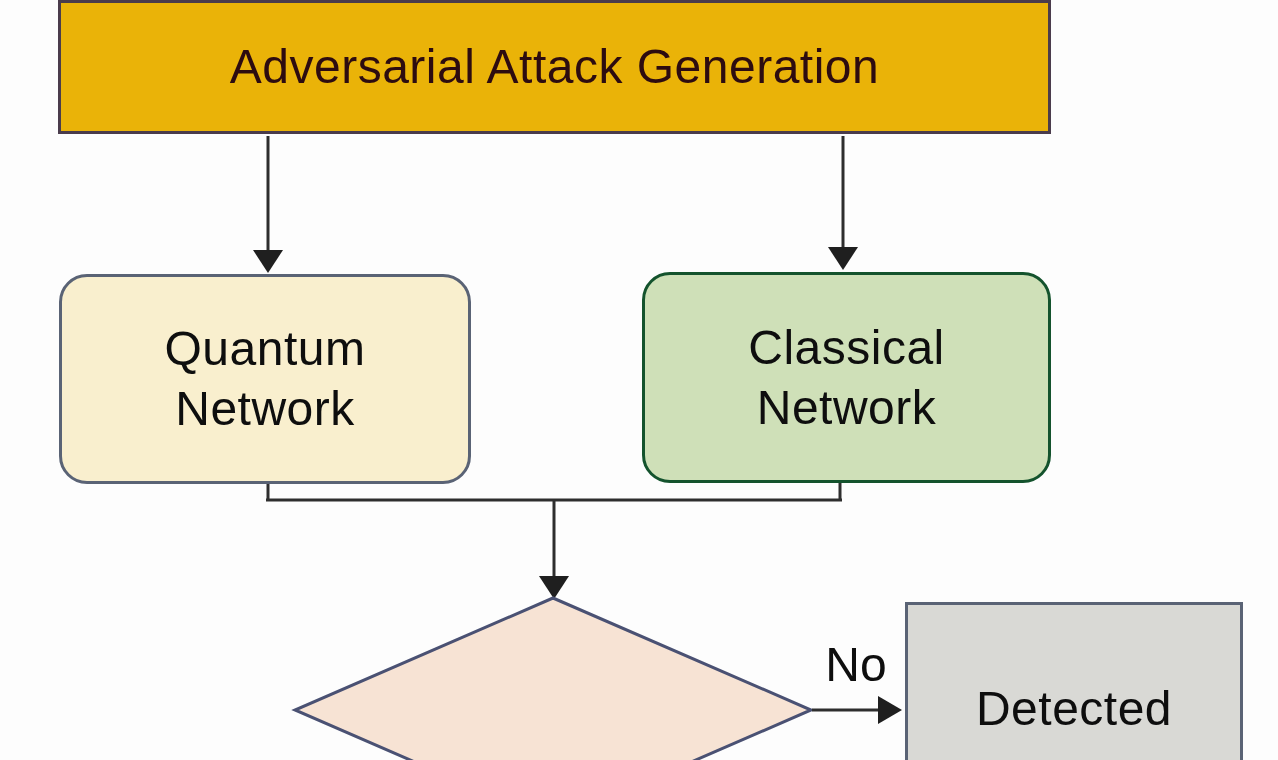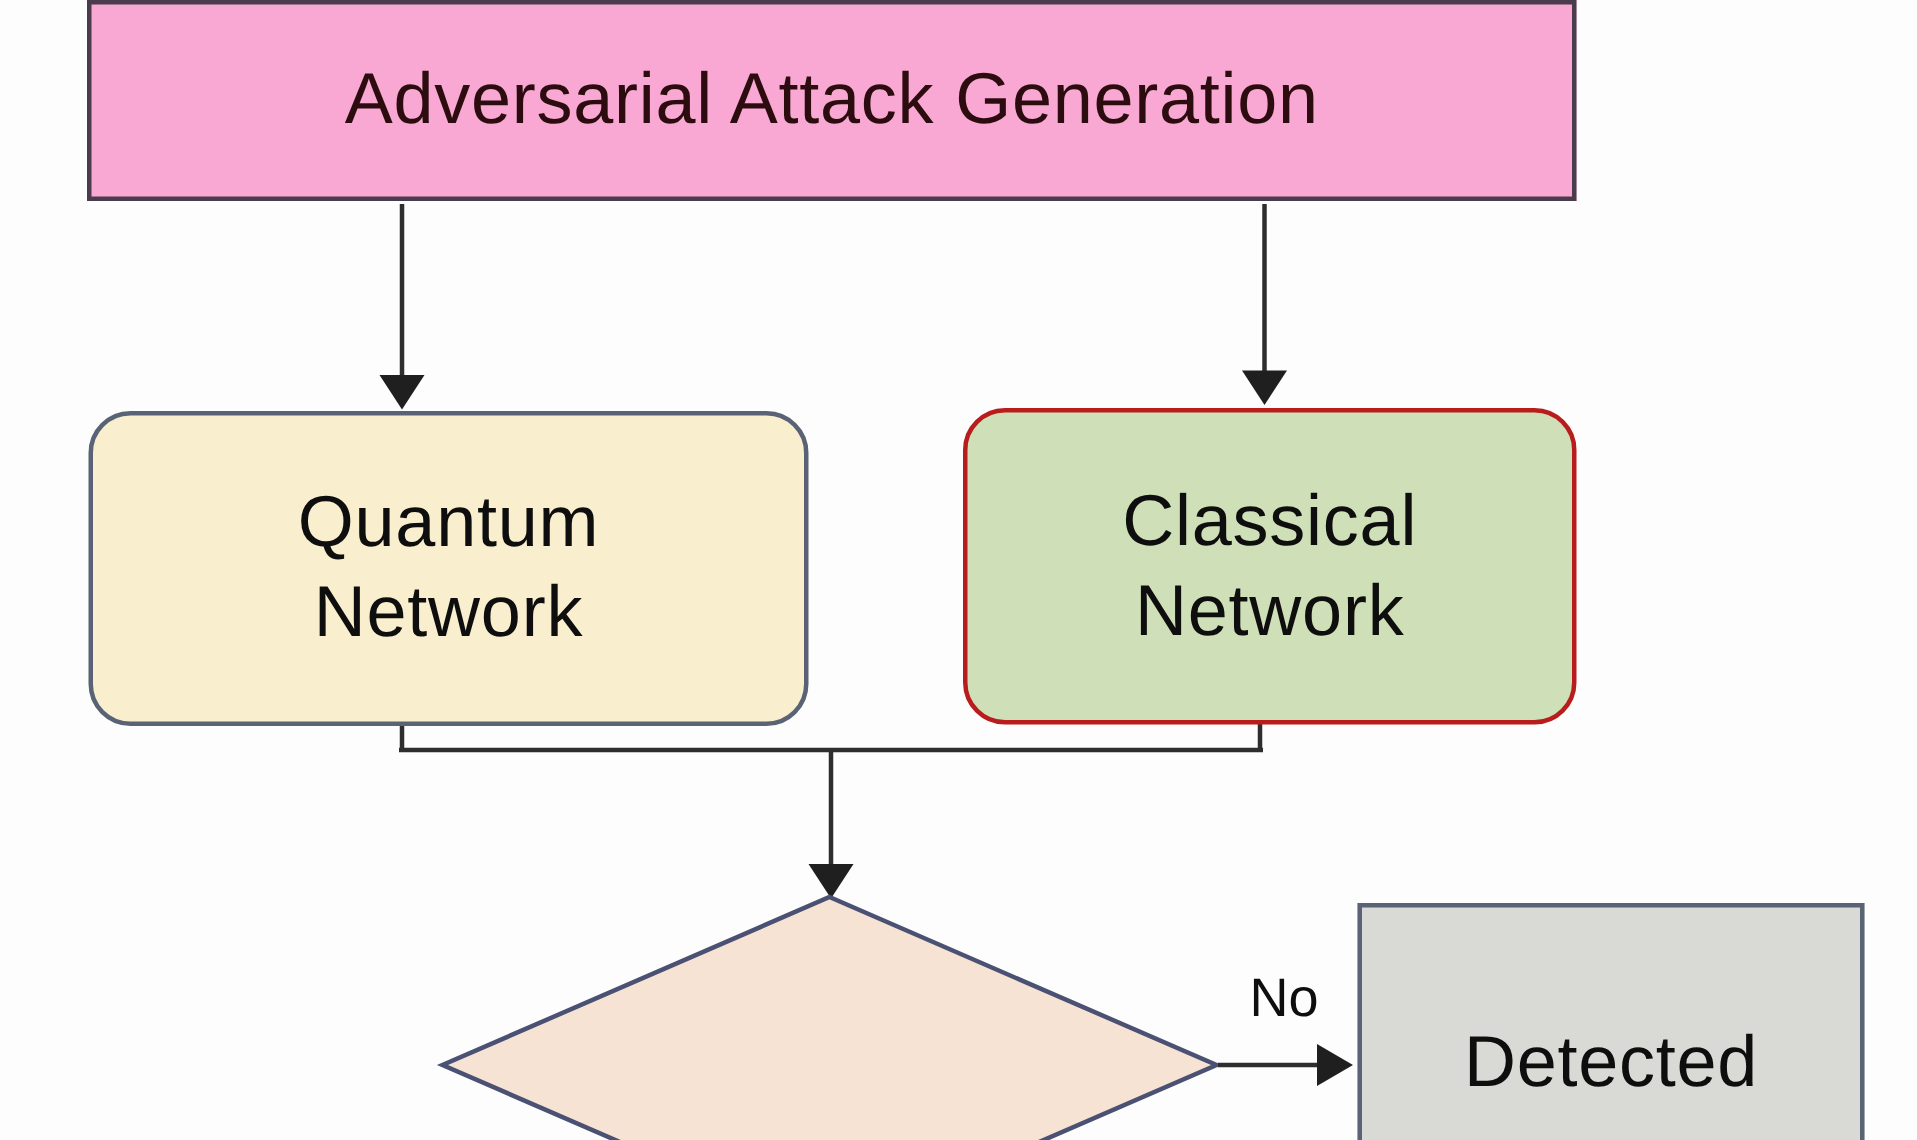--- a/index.html
+++ b/index.html
@@ -26,36 +26,36 @@
     color: #0e0e0e;
     font-size: 48px;
     line-height: 60px;
     letter-spacing: 0.5px;
   }
   .node span { display: block; }
 
   .node--attack-gen {
     left: 58px; top: 0px;
     width: 993px; height: 134px;
-    background: #f9a8d4;
+    background: #eab308;
     border: 3px solid #4a3c4c;
     color: #2d0c10;
   }
   .node--quantum {
     left: 59px; top: 274px;
-    width: 480px; height: 210px;
+    width: 412px; height: 210px;
     background: #f9efce;
     border: 3px solid #5a6375;
     border-radius: 28px;
   }
   .node--classical {
     left: 642px; top: 272px;
     width: 409px; height: 211px;
     background: #cfe0b8;
-    border: 3px solid #b91c1c;
+    border: 3px solid #14532d;
     border-radius: 28px;
   }
   .node--result {
     left: 905px; top: 602px;
     width: 338px; height: 214px; 
     background: #d9d9d5;
     border: 3px solid #5a6375;
   }
   .label--decision {
     position: absolute;
@@ -64,21 +64,21 @@
     text-align: center;
     font-size: 48px;
     line-height: 56px;
     color: #0e0e0e;
   }
   .label--no {
     position: absolute;
     left: 806px; top: 636px;
     width: 100px;
     text-align: center;
-    font-size: 36px;
+    font-size: 48px;
     line-height: 58px;
     color: #0e0e0e;
   }
   svg.links {
     position: absolute;
     left: 0; top: 0;
     width: 1278px;
     height: 760px;
   }
 </style>

